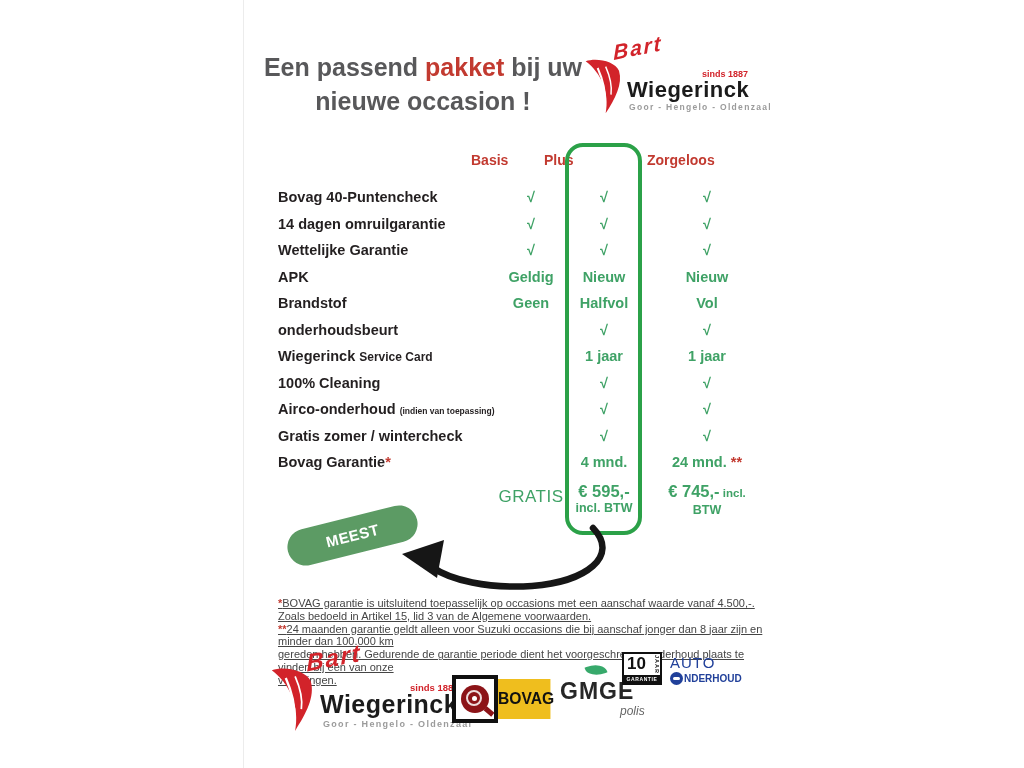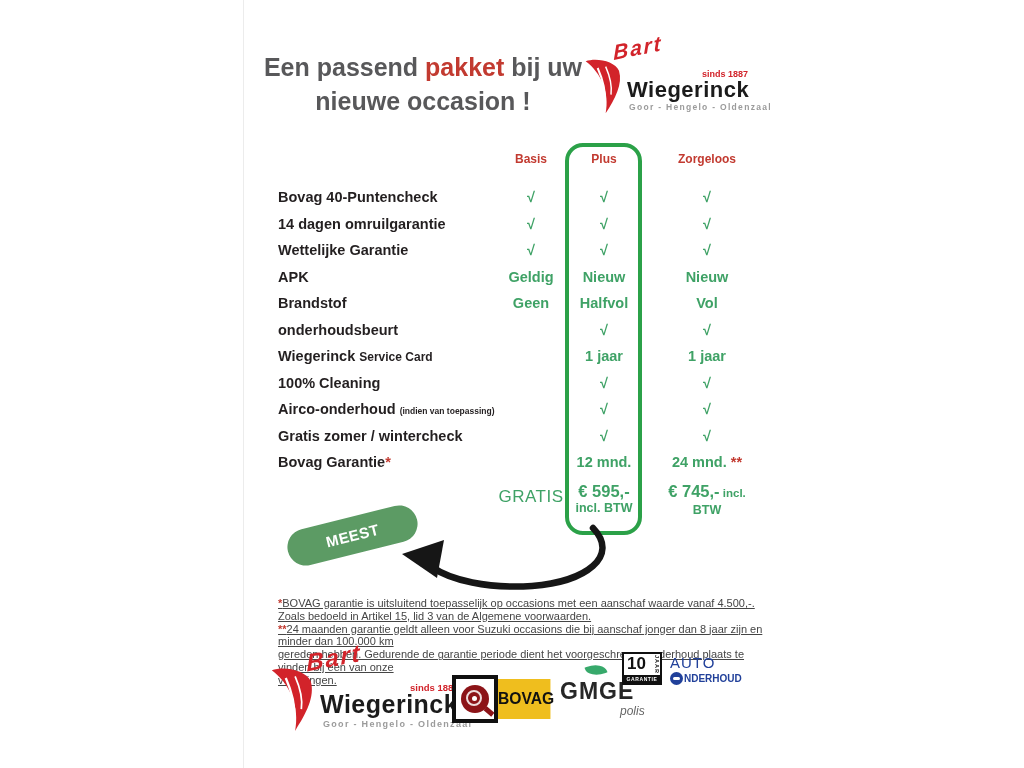--- a/index.html
+++ b/index.html
@@ -33,22 +33,22 @@
   .logo-top .bname{left:44px;top:37px;font-size:22px;}
   .logo-top .cities{left:46px;top:62px;font-size:8.5px;}
   .logo-bottom{left:268px;top:650px;width:235px;}
   .logo-bottom .swoosh{left:0;top:14px;}
   .logo-bottom .bart{left:38px;top:-6px;font-size:24px;}
   .logo-bottom .since{left:142px;top:32px;font-size:9.5px;}
   .logo-bottom .bname{left:52px;top:40px;font-size:25px;}
   .logo-bottom .cities{left:55px;top:69px;font-size:9px;}
 
   
-  .colhead{position:absolute;top:152px;width:120px;text-align:center;color:var(--red);
-           font-weight:700;font-size:12px;}
+  .colhead{position:absolute;top:152px;width:120px;color:var(--red);
+           font-weight:700;font-size:14px;}
   .x-basis{left:471px;} .x-plus{left:544px;} .x-zorg{left:647px;}
   .plusbox{left:565px;top:143px;width:77px;height:392px;border:4px solid var(--border-green);
            border-radius:18px;}
   #rows{left:0;top:184px;width:1024px;}
   .trow{position:relative;height:26.5px;width:1024px;}
   .trow .lbl{position:absolute;left:278px;top:0;line-height:26.5px;color:var(--ink);
              font-weight:700;font-size:14.5px;white-space:nowrap;}
   .trow .lbl .sm{font-size:12px;}
   .trow .lbl .tiny{font-size:8.5px;}
   .trow .lbl .star{color:var(--red);}
@@ -198,21 +198,21 @@
       </div>
       <div class="trow">
         <span class="lbl">Gratis zomer / wintercheck</span>
         <span class="cell x-basis"></span>
         <span class="cell x-plus">√</span>
         <span class="cell x-zorg">√</span>
       </div>
       <div class="trow">
         <span class="lbl">Bovag Garantie<span class="star">*</span></span>
         <span class="cell x-basis"></span>
-        <span class="cell x-plus">12 mnd.</span>
+        <span class="cell x-plus">4 mnd.</span>
         <span class="cell x-zorg">24 mnd.<span class="rstar"> **</span></span>
       </div>
     </div>
 
   <div class="abs gratis">GRATIS</div>
   <div class="abs price price-plus">
     <div class="l1">€ 595,-</div>
     <div class="l2">incl. BTW</div>
   </div>
   <div class="abs price price-zorg">

